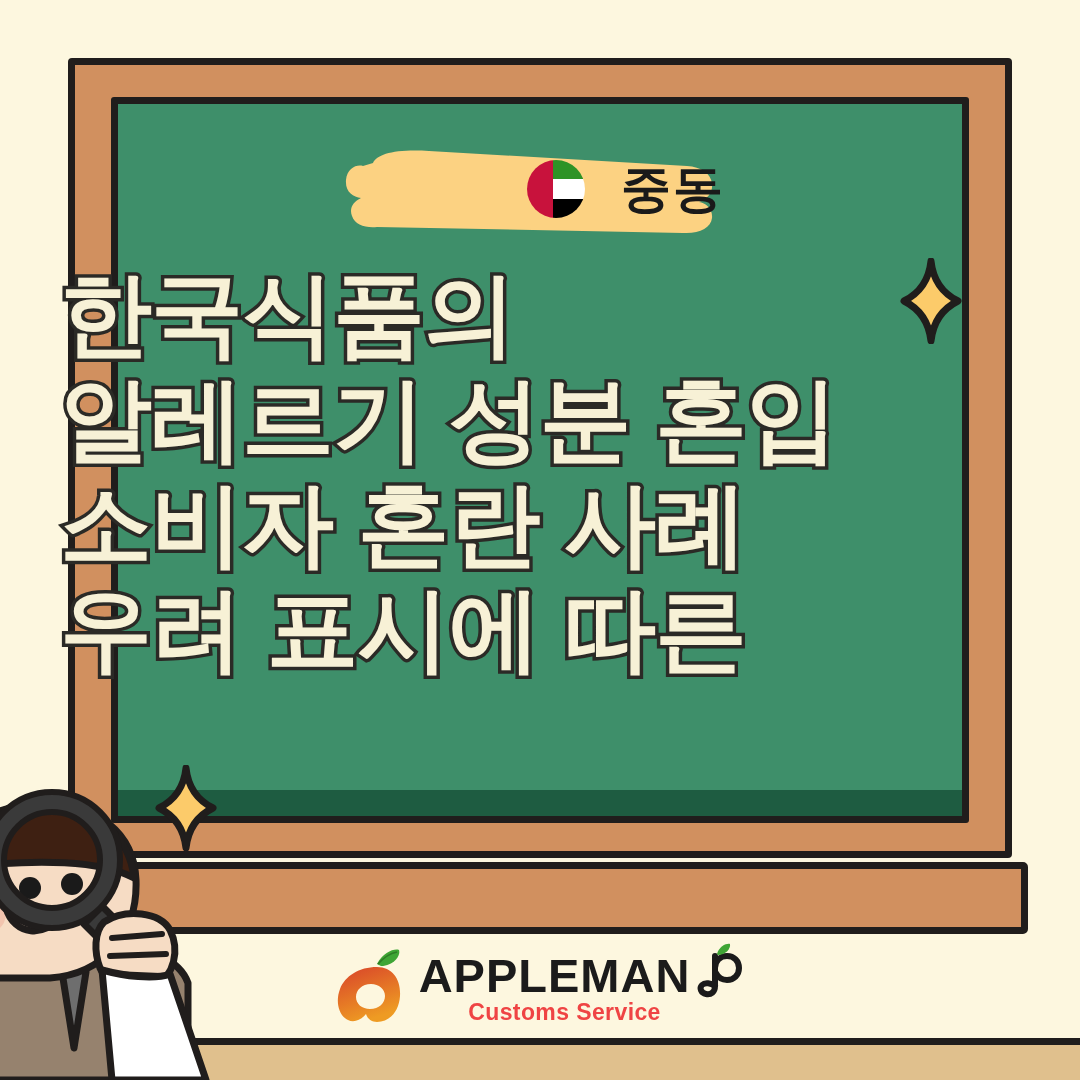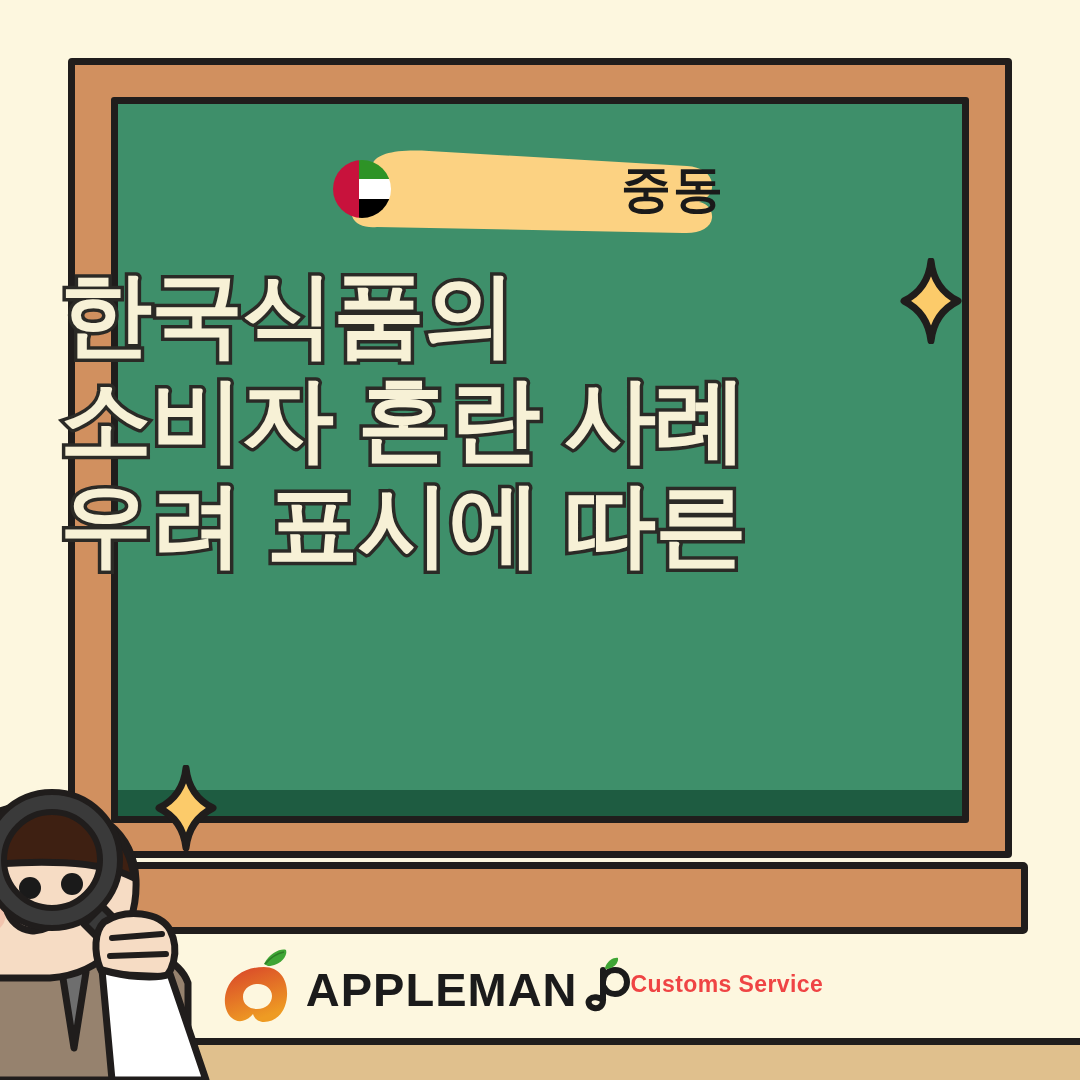--- a/index.html
+++ b/index.html
@@ -83,21 +83,21 @@
     height: 98px;
     z-index: 6;
   }
   .badge svg { display: block; width: 100%; height: 100%; }
   .badge-content {
     position: absolute;
     left: 0; top: 0;
     width: 100%; height: 100%;
     display: flex;
     align-items: center;
-    justify-content: space-between;
+    justify-content: flex-end;
     gap: 36px;
   }
   .flag-circle {
     width: 58px;
     height: 58px;
     border-radius: 50%;
     overflow: hidden;
     display: flex;
     flex-shrink: 0;
   }
@@ -161,21 +161,21 @@
     top: 938px;
     height: 92px;
     display: flex;
     align-items: center;
     justify-content: center;
     gap: 14px;
     z-index: 4;
   }
   .logo-mark { width: 68px; height: 80px; flex-shrink: 0; }
   .logo-mark svg { display: block; width: 100%; height: 100%; }
-  .logo-text { display: flex; flex-direction: row; align-items: center; }
+  .logo-text { display: flex; flex-direction: column; align-items: center; }
   .logo-row { display: flex; align-items: flex-end; }
   .logo-word {
     font-size: 47px;
     font-weight: 700;
     letter-spacing: 1px;
     color: #1B1B1B;
     line-height: 0.96;
   }
   .logo-go { width: 52px; height: 56px; margin-left: 1px; }
   .logo-go svg { display: block; width: 100%; height: 100%; }
@@ -214,20 +214,21 @@
           <i class="flag-w"></i>
           <i class="flag-b"></i>
         </span>
       </span>
       <span class="badge-label">중동</span>
     </div>
   </div>
 
   <div class="headline">
     <div class="line">한국식품의</div>
+    <div class="line">알레르기 성분 혼입</div>
     <div class="line">소비자 혼란 사례</div>
     <div class="line">우려 표시에 따른</div>
   </div>
 
   <div class="sparkle sparkle-tr">
     <svg viewBox="0 0 62 86" xmlns="http://www.w3.org/2000/svg">
       <path d="M31,3 C33,22 42,35 58,43 C42,51 33,64 31,83 C29,64 20,51 4,43 C20,35 29,22 31,3 Z" fill="#FCCB6A" stroke="#201D1C" stroke-width="7" stroke-linejoin="round"></path>
     </svg>
   </div>
   <div class="sparkle sparkle-bl">

